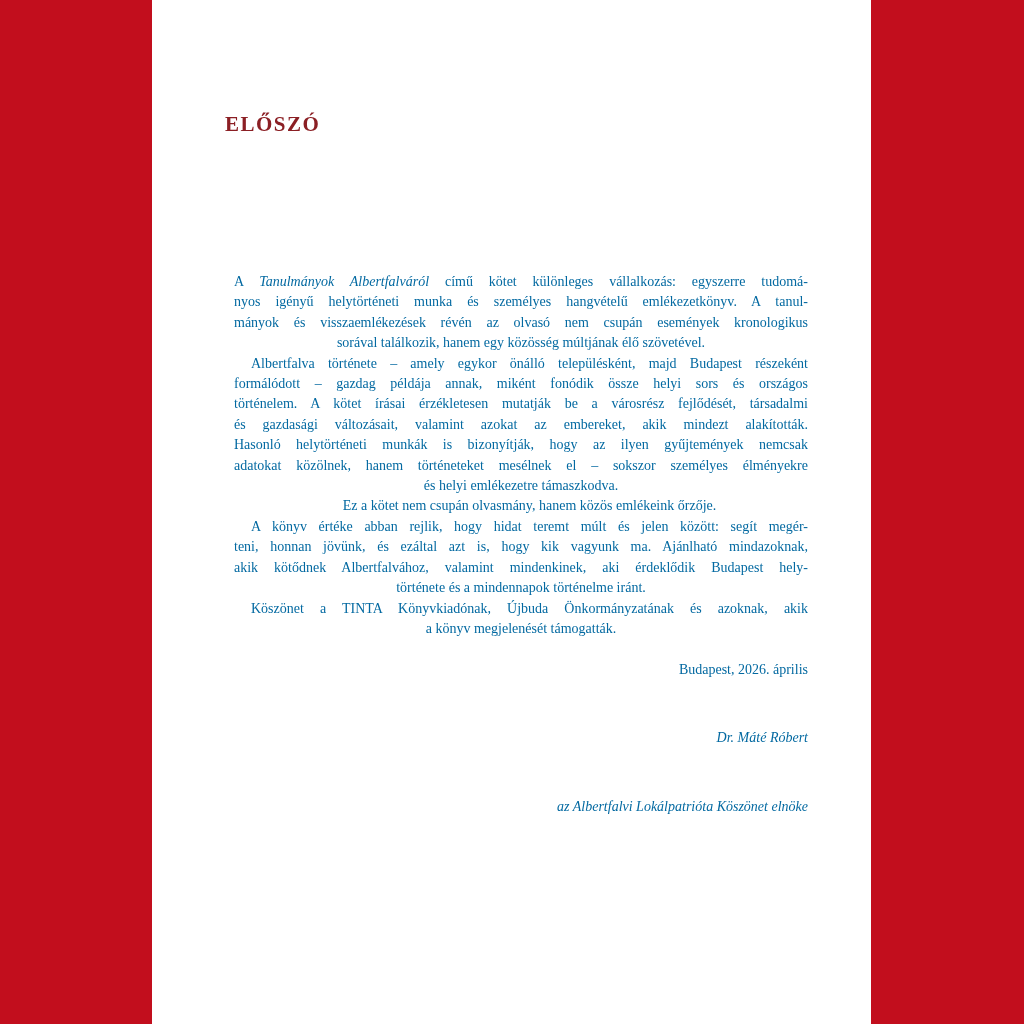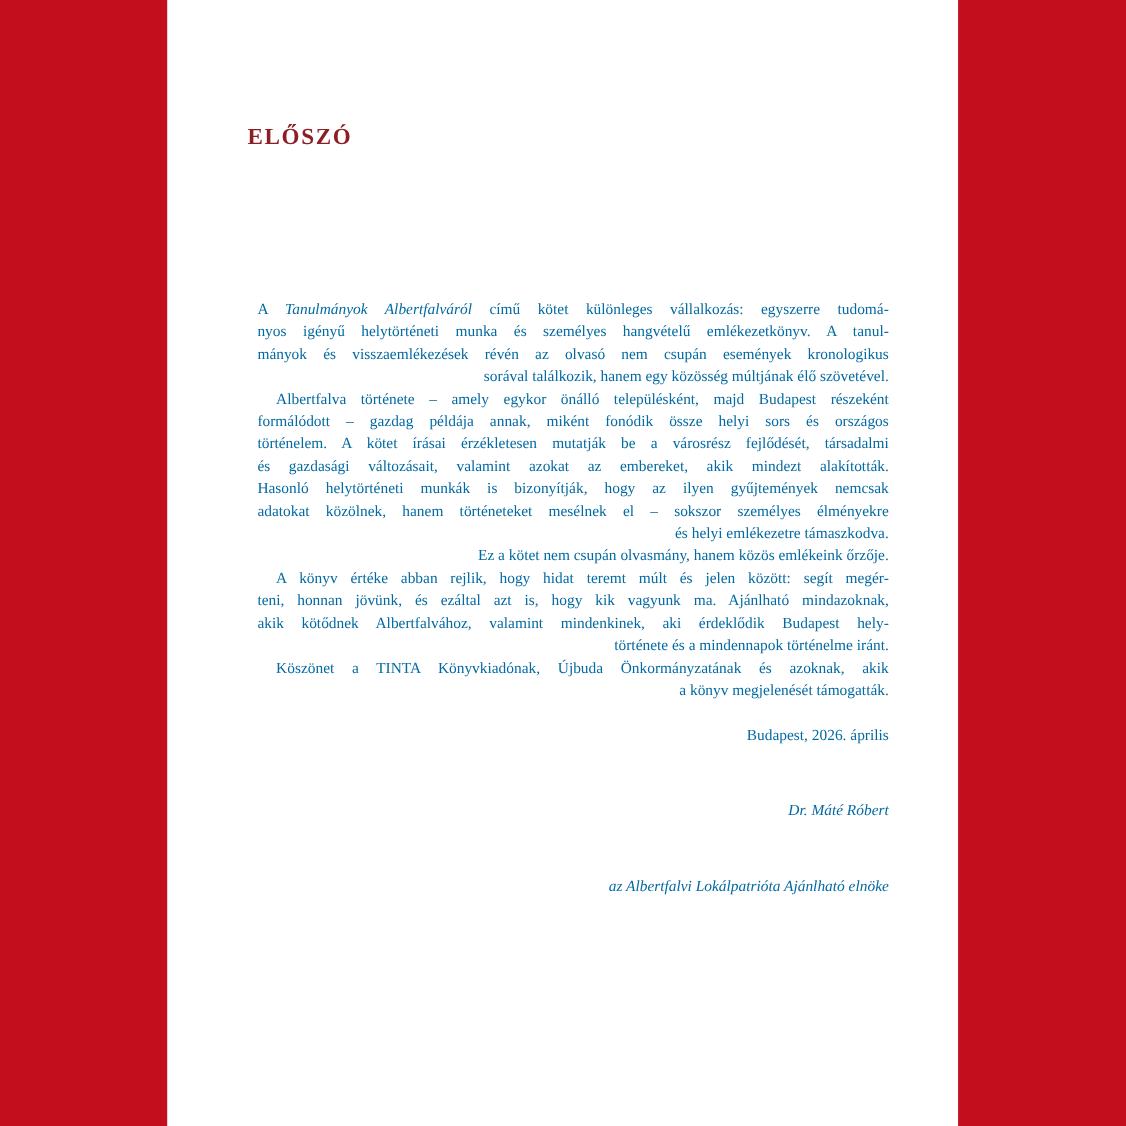--- a/index.html
+++ b/index.html
@@ -45,21 +45,21 @@
     position: absolute;
     top: 272px;
     left: 0;
     width: 574px;
     font-size: 14px;
     line-height: 20.4px;
     color: #0369a1;
   }
   .line {
     width: 100%;
-    text-align: right;
+    text-align: center;
   }
   .line.j {
     text-align: justify;
     text-align-last: justify;
   }
   .line.ind { text-indent: 17px; }
   .spacer-line { height: 20.4px; }
 
   .date-line { text-align: right; }
   .sig-name, .sig-role {
@@ -111,17 +111,17 @@
 
     <div>
       <div class="line j ind">Köszönet a TINTA Könyvkiadónak, Újbuda Önkormányzatának és azoknak, akik</div>
       <div class="line">a könyv megjelenését támogatták.</div>
     </div>
 
     <div class="spacer-line"></div>
 
     <div class="line date-line">Budapest, 2026. április</div>
     <div class="line sig-name">Dr. Máté Róbert</div>
-    <div class="line sig-role">az Albertfalvi Lokálpatrióta Ajánlható elnöke</div>
+    <div class="line sig-role">az Albertfalvi Lokálpatrióta Köszönet elnöke</div>
 
   </div>
 
 </div>
 
 </body></html>

